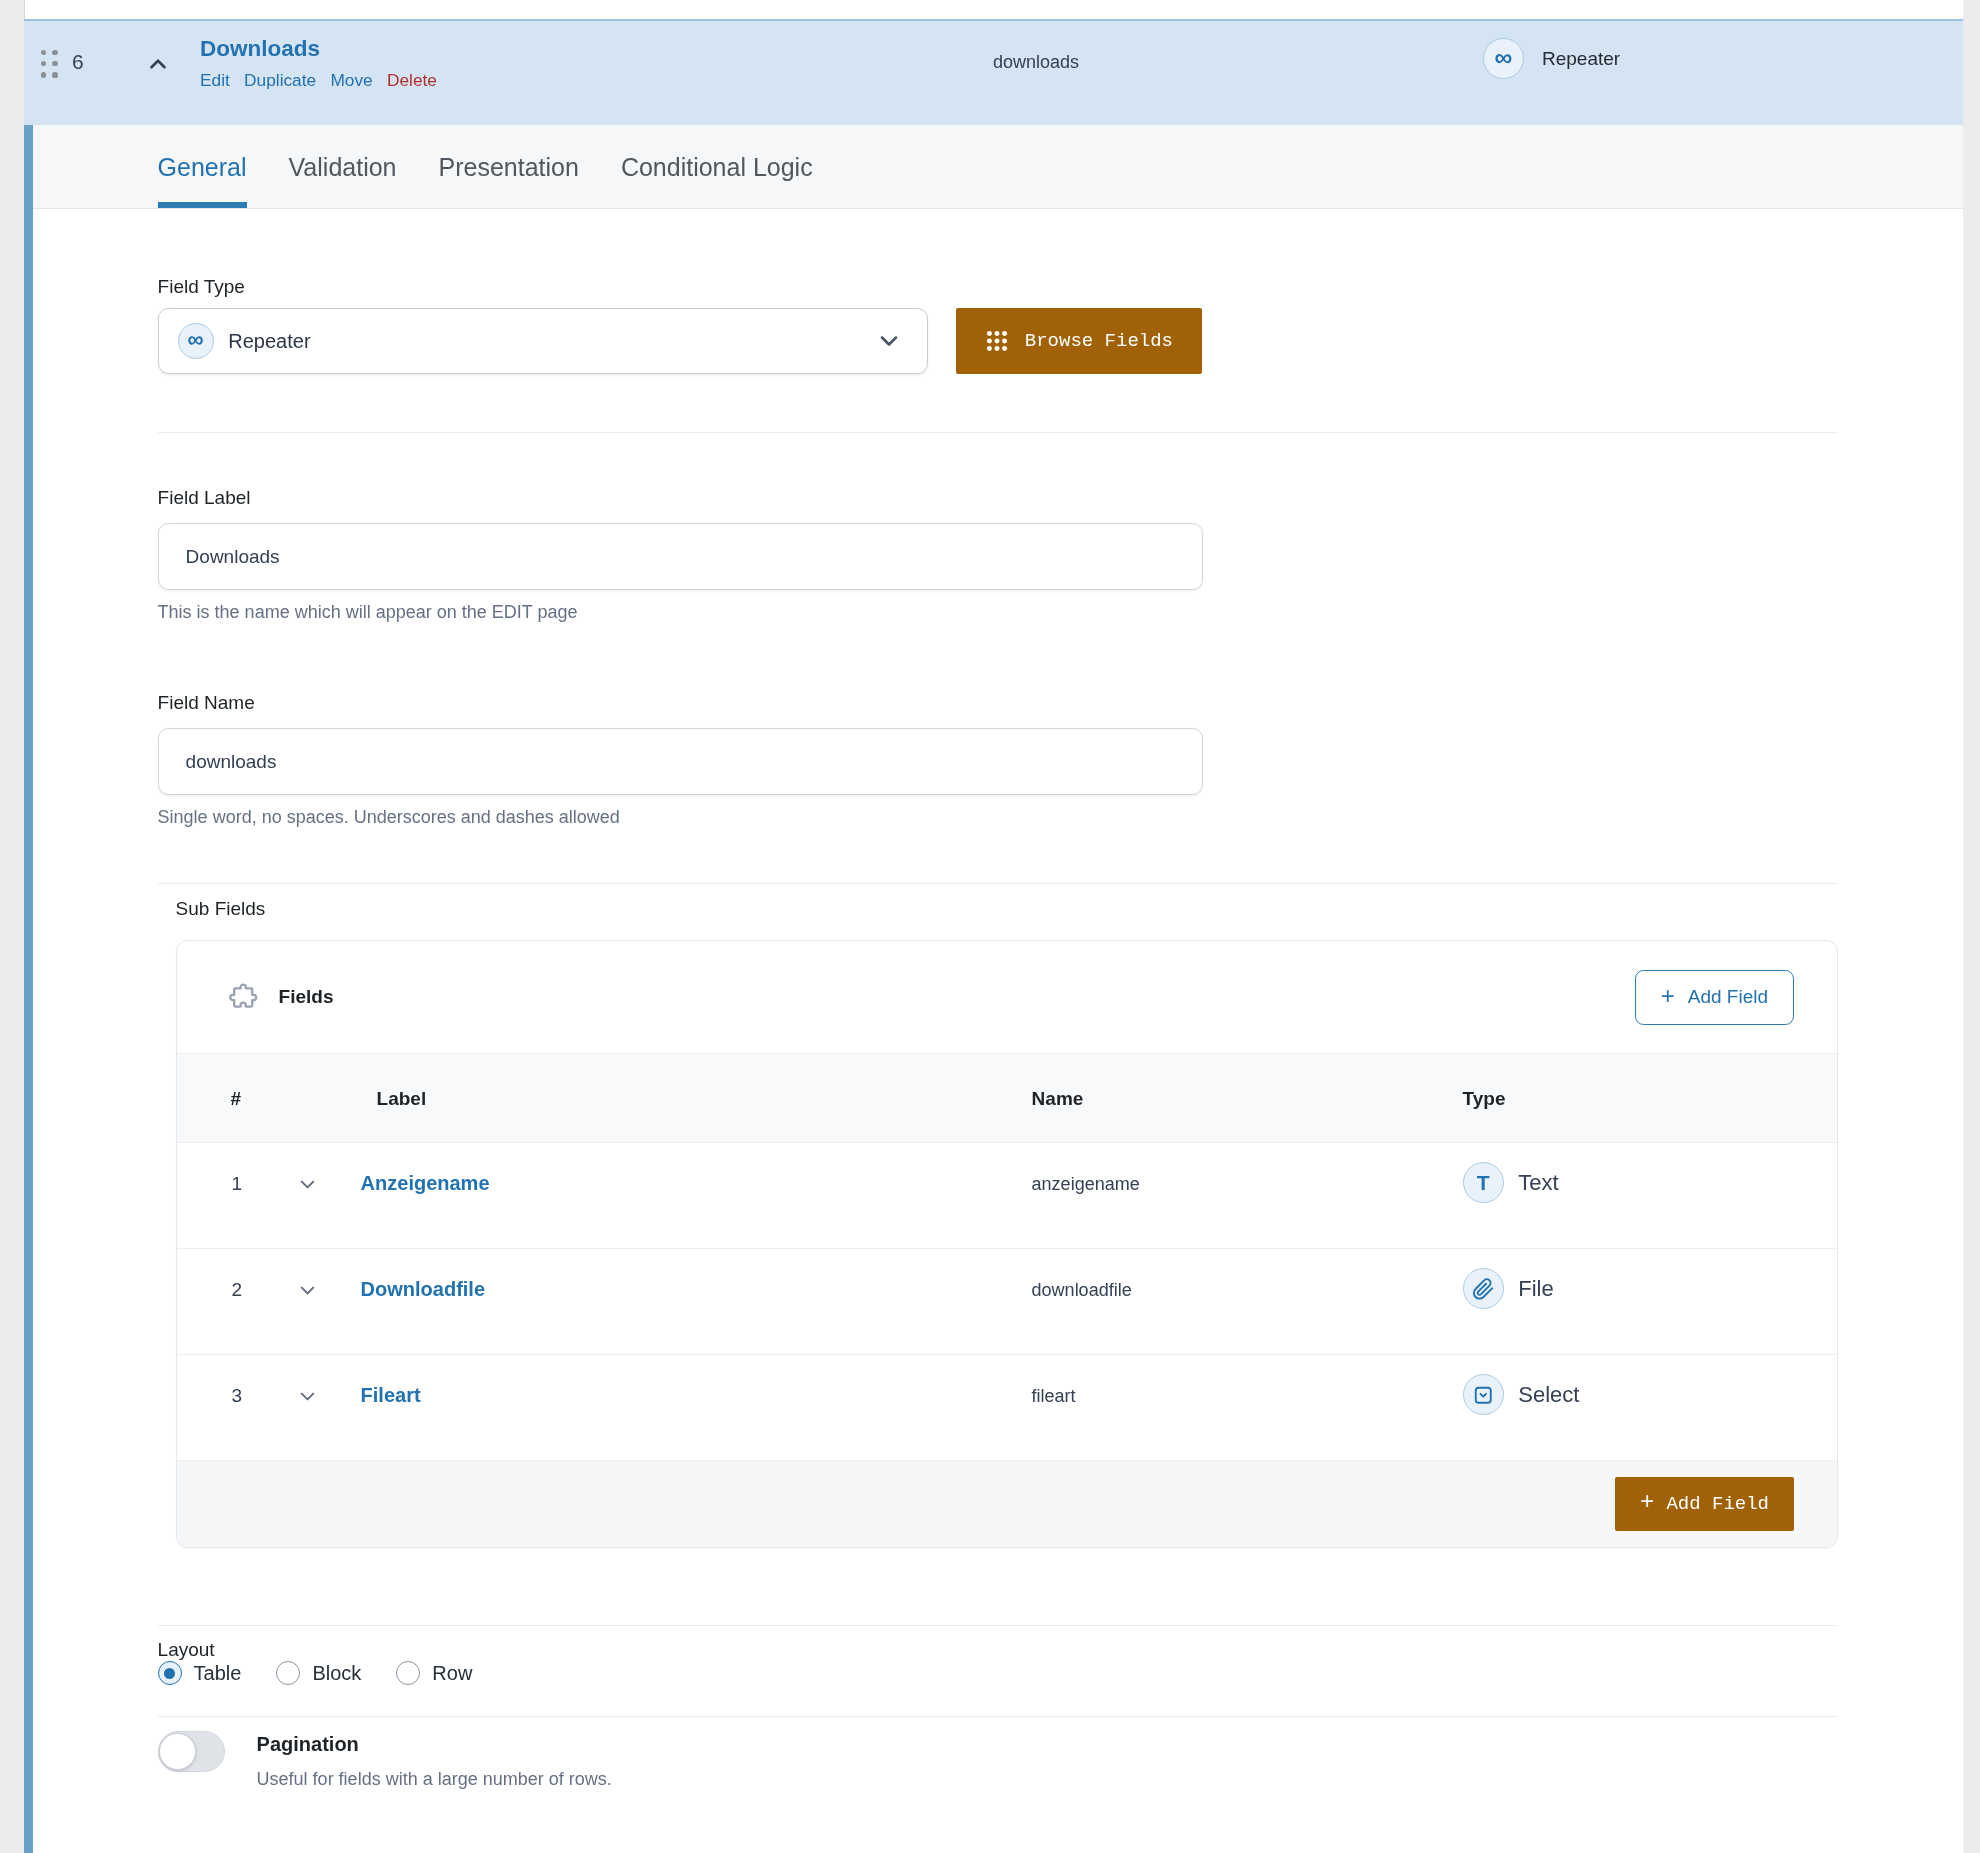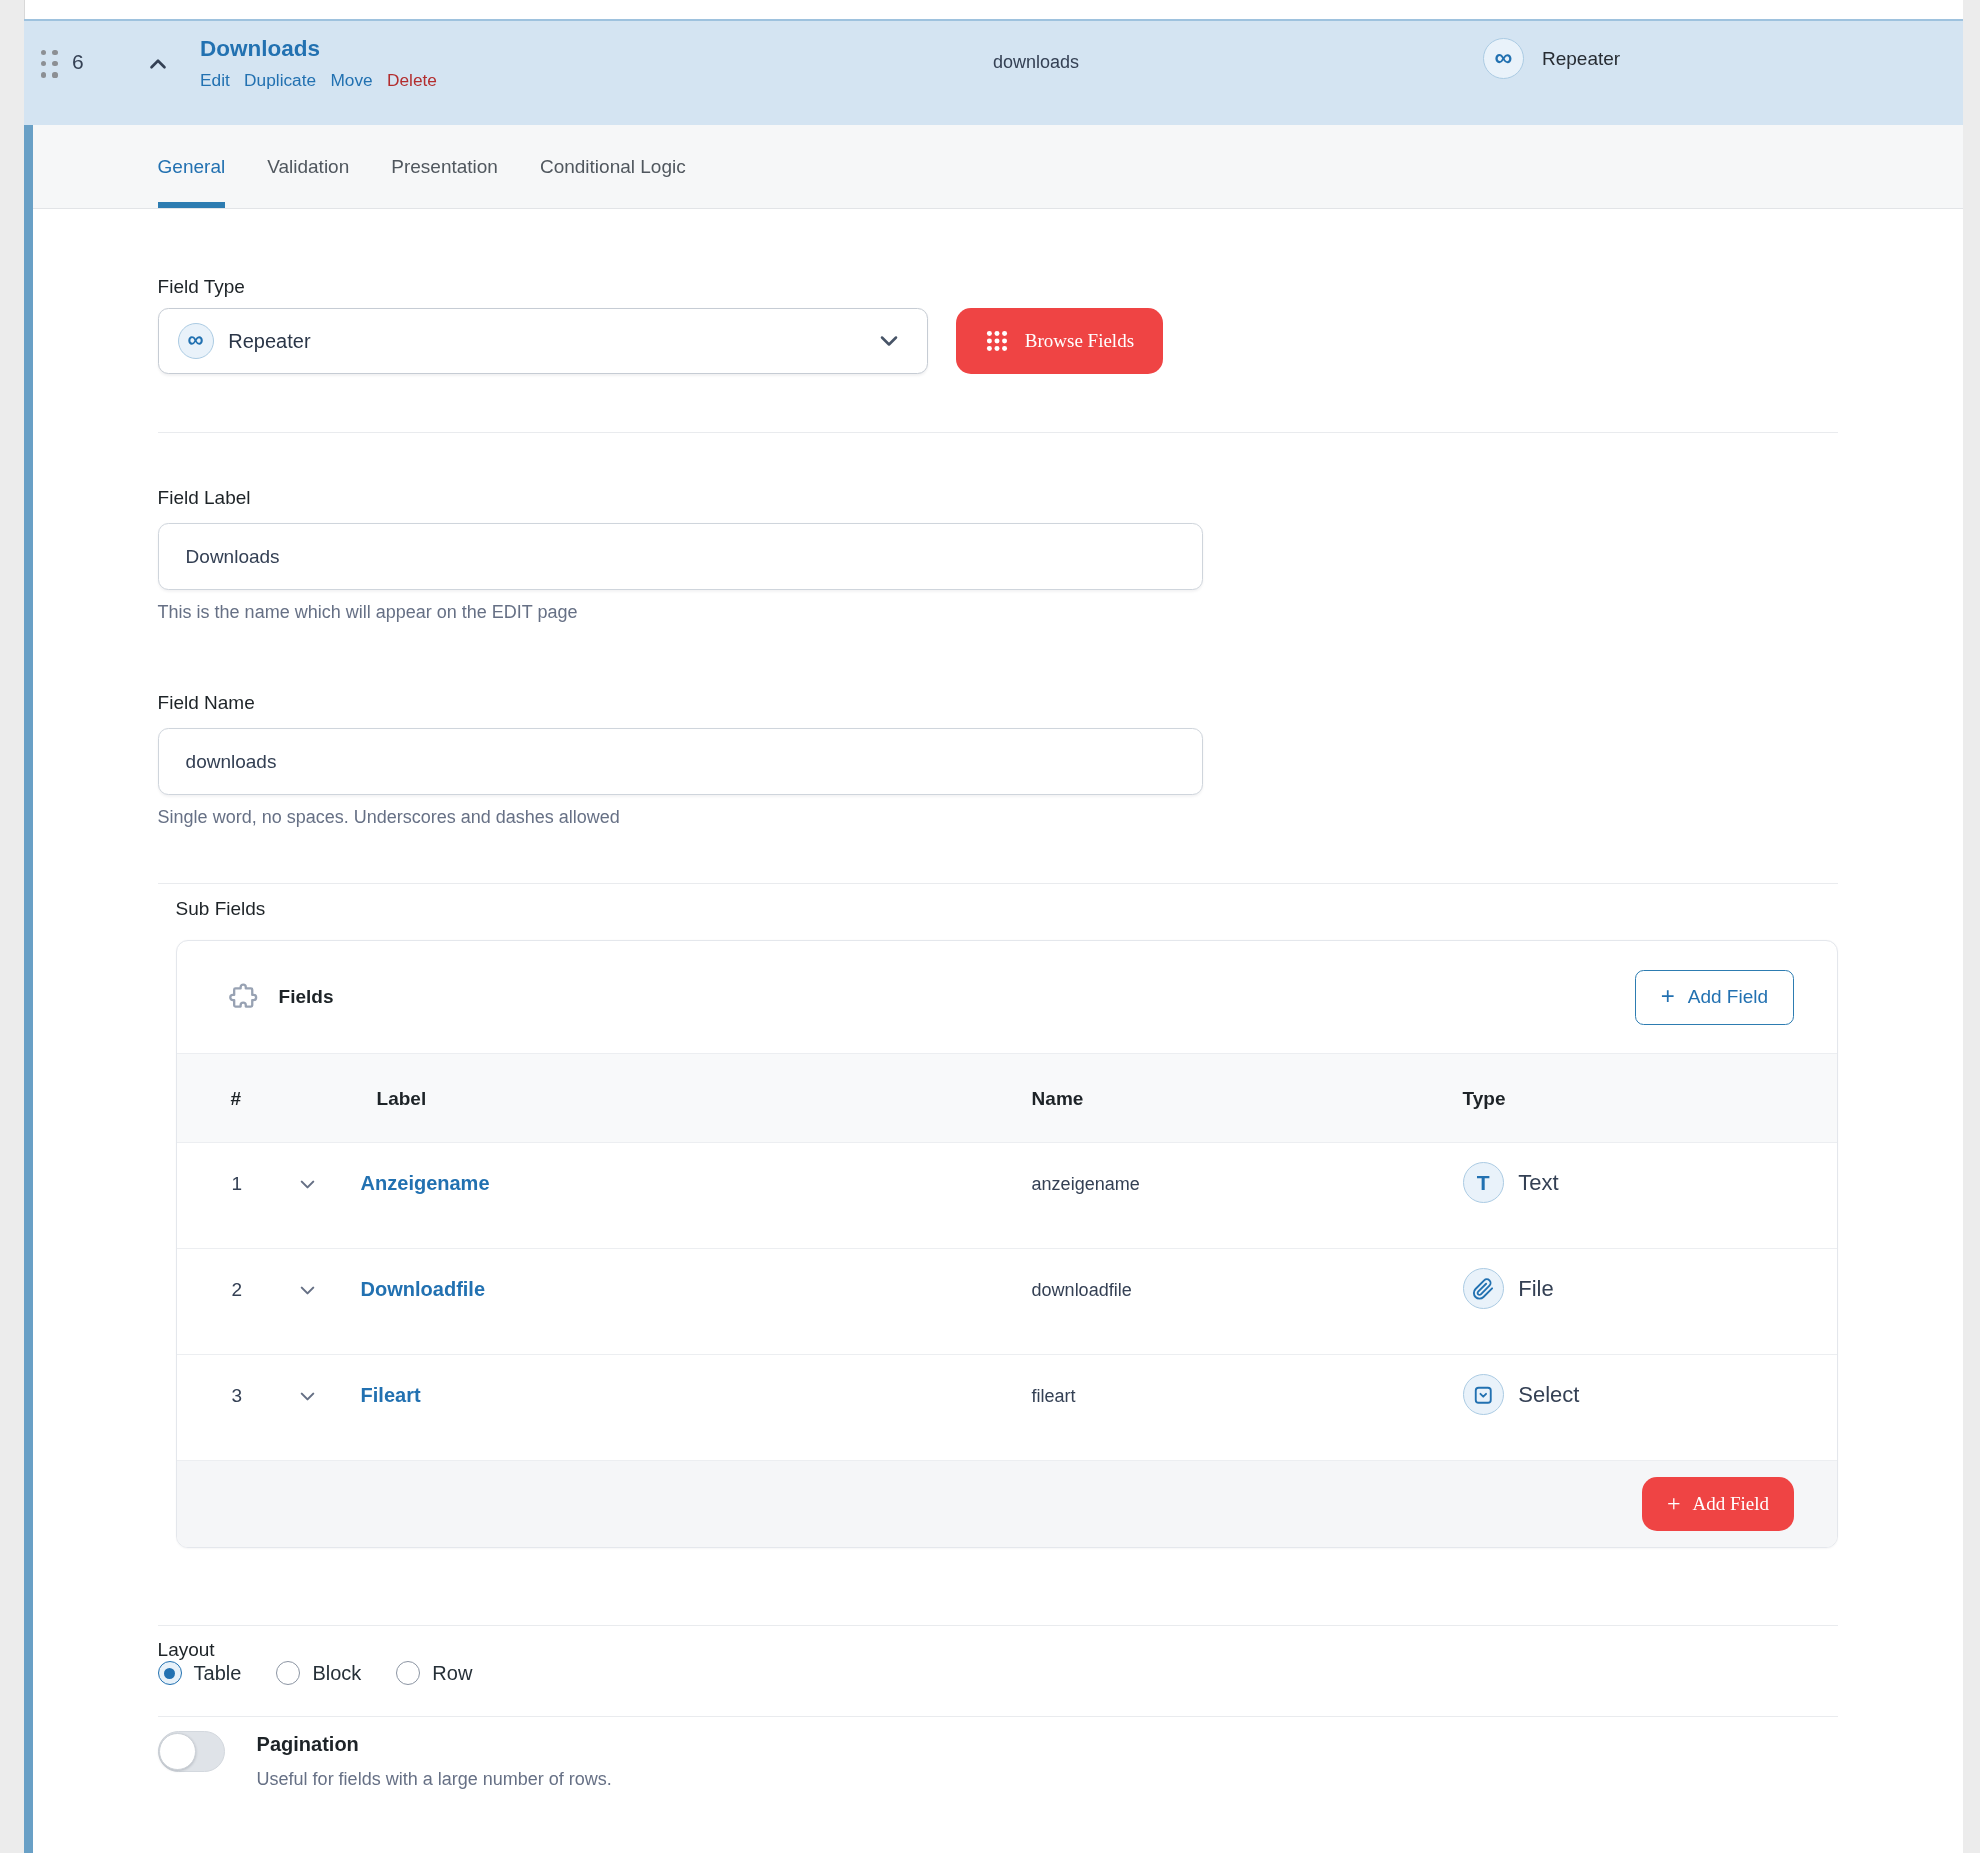--- a/index.html
+++ b/index.html
@@ -27,38 +27,38 @@
   .icon-circle { width:41px; height:41px; border-radius:50%; background:#e9f2fa; border:0.9px solid #abcbe3; display:flex; align-items:center; justify-content:center; }
   .inf { color:#2271b1; font-size:25px; font-weight:bold; line-height:1; padding-bottom:2.6px; }
   .hdr-badge .badge-label { font-size:19px; color:#272c33; }
 
   
   .field-body { display:flex; height:1729px; }
   .accent-bar { width:8.6px; background:#69a0c6; flex:0 0 auto; }
   .body-main { flex:1; background:#ffffff; }
 
   .tabbar { height:84px; background:#f6f7f8; border-bottom:0.9px solid #e2e4e7; padding-left:125px; display:flex; gap:42px; }
-  .tab { display:flex; align-items:center; font-size:19px; color:#50575e; cursor:pointer; padding-top:1.7px; }
+  .tab { display:flex; align-items:center; font-size:25px; color:#50575e; cursor:pointer; padding-top:1.7px; }
   .tab.active { color:#2271b1; font-weight:500; box-shadow:inset 0 -6px 0 #2d7cb1; }
 
   .content { padding:0 125px; }
   .sec { border-bottom:0.9px solid #e9ebee; }
   .sec:last-child { border-bottom:none; }
   .sec-label { font-size:19px; font-weight:500; color:#1d2327; }
   .help { font-size:18px; color:#667085; }
 
   
   .sec-type { padding:67px 0 58px 0; }
   .sec-type .controls { display:flex; gap:28px; margin-top:10.4px; }
   .select-box { width:770px; height:66px; background:#fff; border:0.9px solid #c6ccd4; border-radius:10.4px; box-shadow:0 1.7px 2.6px rgba(16,24,40,.06); display:flex; align-items:center; padding:0 24px 0 19px; cursor:pointer; }
   .select-box .icon-circle { width:36px; height:36px; }
   .select-box .inf { font-size:22.5px; }
   .select-box .sel-value { margin-left:14.7px; font-size:20px; color:#2b3648; }
   .select-box .chev { margin-left:auto; }
-  .btn-primary { background:#ef4444; color:#fff; border:none; border-radius:15px; font-size:19px; font-family:Liberation Serif, serif; display:flex; align-items:center; gap:14.7px; padding:0 28.5px; height:66px; cursor:pointer; }
+  .btn-primary { background:#a16207; color:#fff; border:none; border-radius:2px; font-size:19px; font-family:Liberation Mono, monospace; display:flex; align-items:center; gap:14.7px; padding:0 28.5px; height:66px; cursor:pointer; }
 
   
   .sec-labelname { padding:54px 0 55px 0; }
   .fgroup + .fgroup { margin-top:69px; }
   .fgroup .sec-label { margin-bottom:14px; }
   .text-input { display:block; width:1045px; height:67px; border:0.9px solid #cfd5dc; border-radius:10.4px; box-shadow:0 1.7px 2.6px rgba(16,24,40,.05); padding:0 27px; font-size:19px; color:#344054; font-family:inherit; outline:none; background:#fff; }
   .fgroup .help { margin-top:12px; }
 
   
   .sec-subfields { padding:14px 0 77px 18px; }

